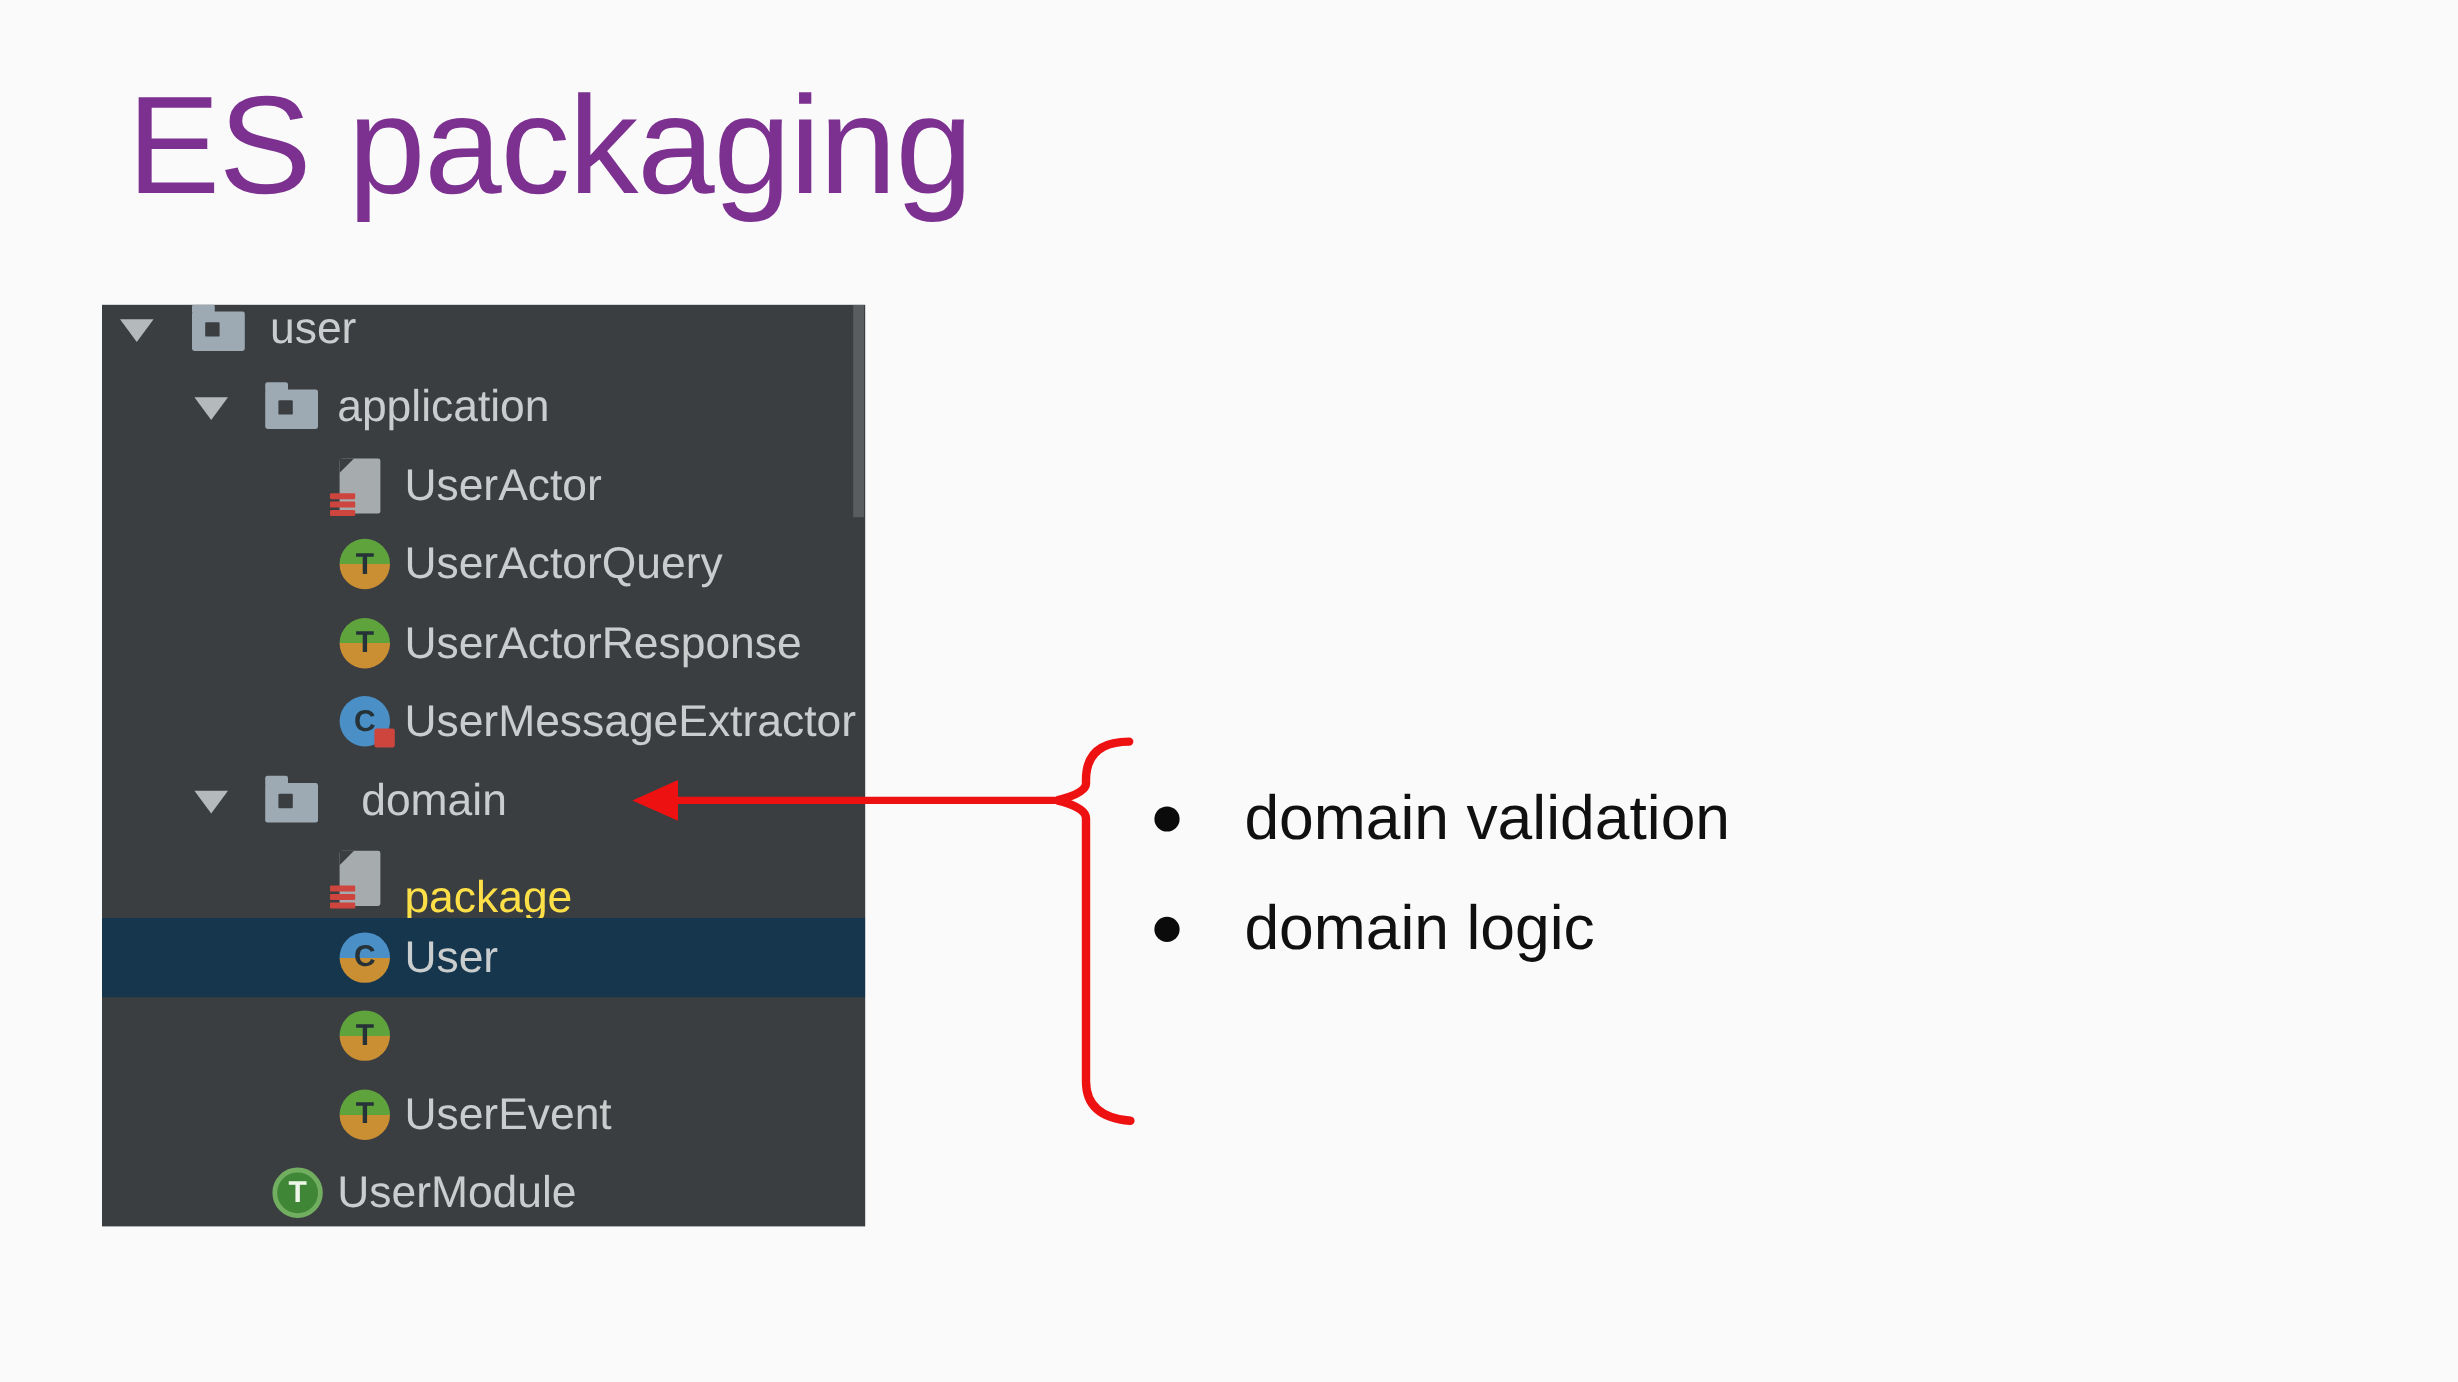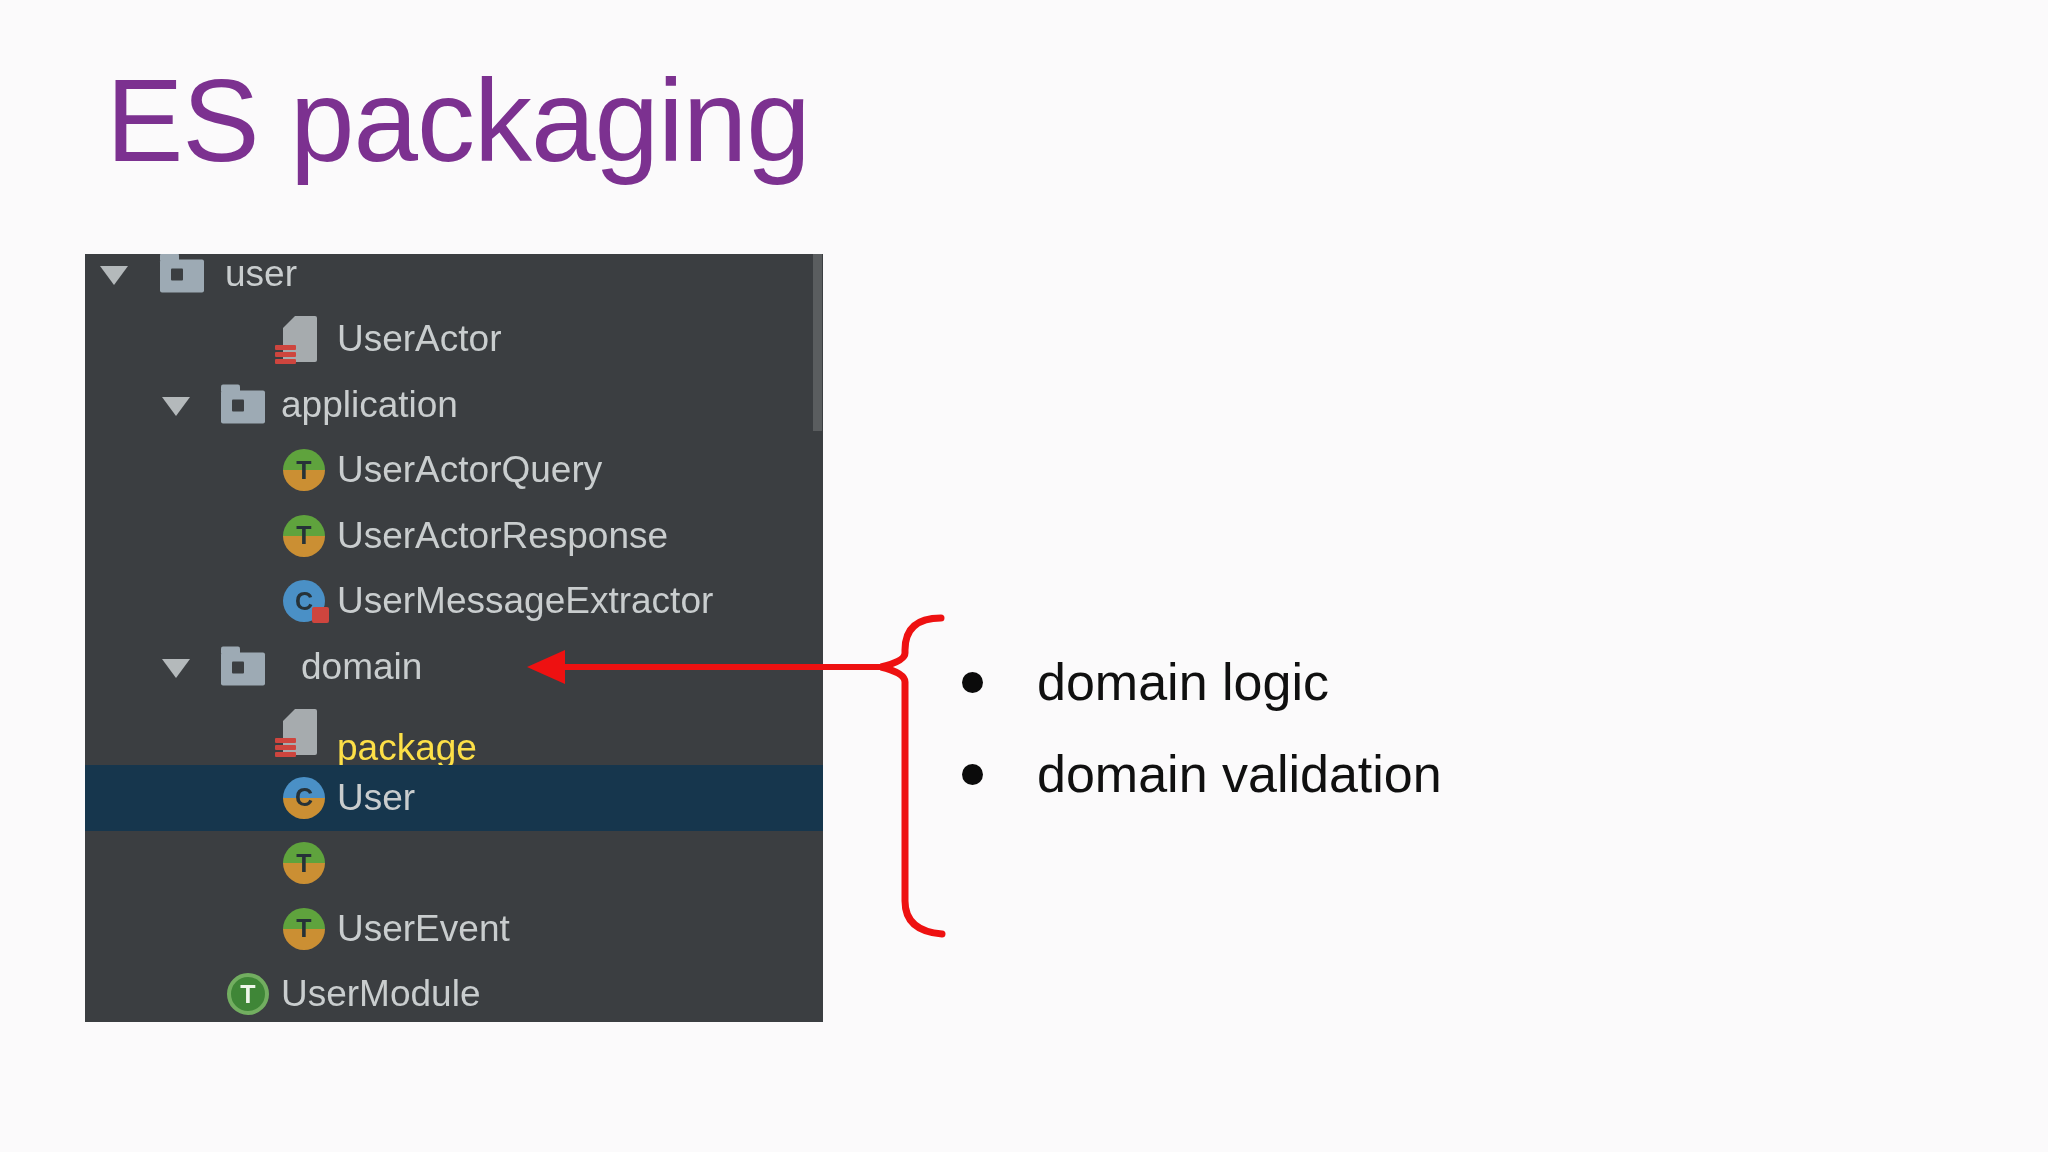--- a/index.html
+++ b/index.html
@@ -10,21 +10,21 @@
   }
   
   .slide-title{
     position:absolute;left:78px;top:58px;
     font-size:116px;line-height:1.1;font-weight:400;
     letter-spacing:-1px;
     margin-left:28px;
   }
   
   .tree-panel{
-    position:absolute;left:85px;top:254px;width:738px;height:768px;
+    position:absolute;left:85px;top:254px;width:636px;height:768px;
     background:#3b3e41;overflow:hidden;
   }
   .tree-rows{position:absolute;left:0;top:-13px;right:0;}
   .tree-row{
     position:relative;height:65.5px;display:block;
   }
   .tree-row.selected{background:#16364d;}
   .tree-row .row-label{
     position:absolute;top:50%;transform:translateY(-50%);
     font-size:37px;color:#c9cdce;white-space:nowrap;
@@ -107,27 +107,27 @@
 <div class="slide-title" style="color: rgb(124, 49, 144);">ES packaging</div>
 
 <div class="tree-panel" style="background: rgb(59, 62, 65);">
   <div class="tree-rows">
       <div class="tree-row">
         <span class="chev" style="left: 15px;"></span>
         <span class="ic-folder" style="left: 75px;"></span>
         <span class="row-label" style="left: 140px; color: rgb(201, 205, 206);">user</span>
       </div>
       <div class="tree-row">
-        <span class="ic-scalafile" style="left: 198px;"></span>
-        <span class="row-label" style="left: 252px; color: rgb(201, 205, 206);">UserActor</span>
-      </div>
-      <div class="tree-row">
         <span class="chev" style="left: 77px;"></span>
         <span class="ic-folder" style="left: 136px;"></span>
         <span class="row-label" style="left: 196px; color: rgb(201, 205, 206);">application</span>
+      </div>
+      <div class="tree-row">
+        <span class="ic-scalafile" style="left: 198px;"></span>
+        <span class="row-label" style="left: 252px; color: rgb(201, 205, 206);">UserActor</span>
       </div>
       <div class="tree-row">
         <span class="ic-circle ic-trait-object" style="left: 198px;">T</span>
         <span class="row-label" style="left: 252px; color: rgb(201, 205, 206);">UserActorQuery</span>
       </div>
       <div class="tree-row">
         <span class="ic-circle ic-trait-object" style="left: 198px;">T</span>
         <span class="row-label" style="left: 252px; color: rgb(201, 205, 206);">UserActorResponse</span>
       </div>
       <div class="tree-row">
@@ -164,19 +164,19 @@
 
 <svg class="annotation-svg" viewBox="0 0 2048 1152">
   <path d="M 941 618 Q 905 618 905 650 L 905 653 Q 905 661 881 667 Q 905 673 905 682 L 905 901 Q 905 931 942 934" fill="none" stroke="#ee1111" stroke-width="7" stroke-linecap="round"></path>
   <line x1="881" y1="667" x2="558" y2="667" stroke="#ee1111" stroke-width="6"></line>
   <polygon points="527,667 565,650 565,684" fill="#ee1111"></polygon>
 </svg>
 
 <ul class="bullets">
     <li>
       <span class="dot"></span>
-      <span>domain logic</span>
+      <span>domain validation</span>
     </li>
     <li>
       <span class="dot"></span>
-      <span>domain validation</span>
+      <span>domain logic</span>
     </li>
   </ul>
 
 </body></html>

